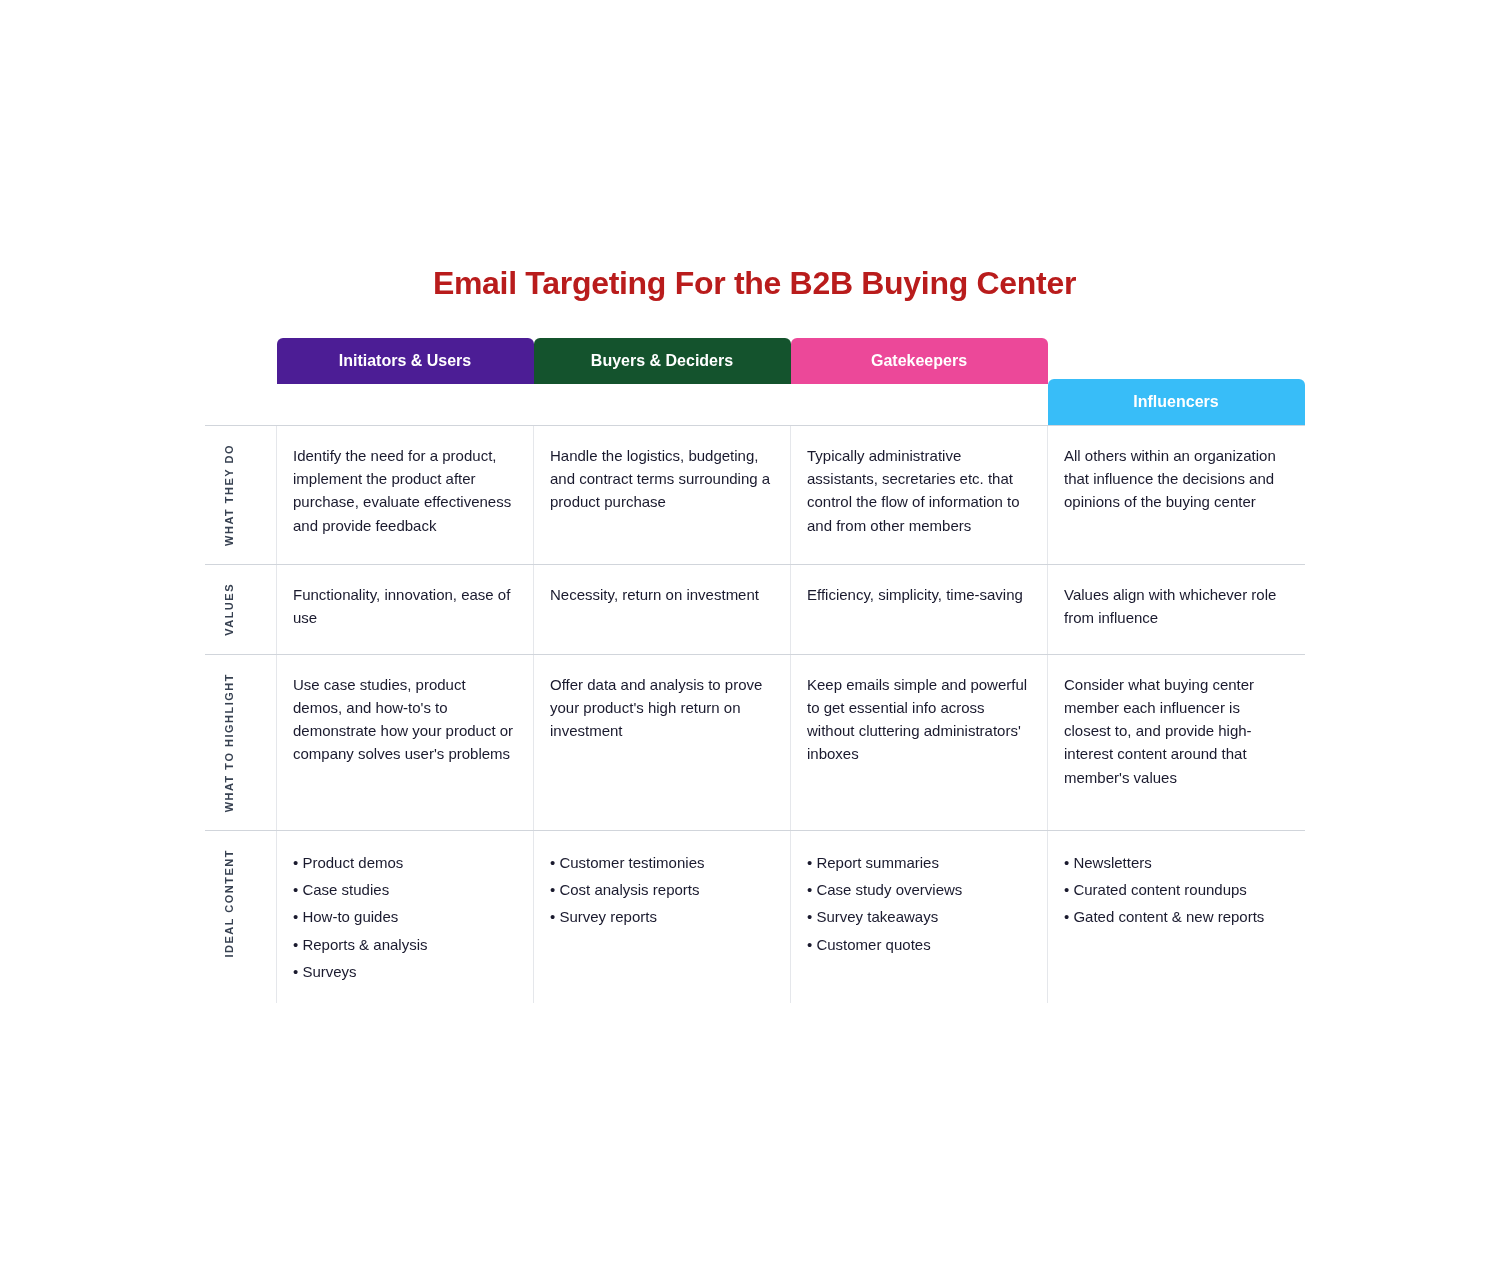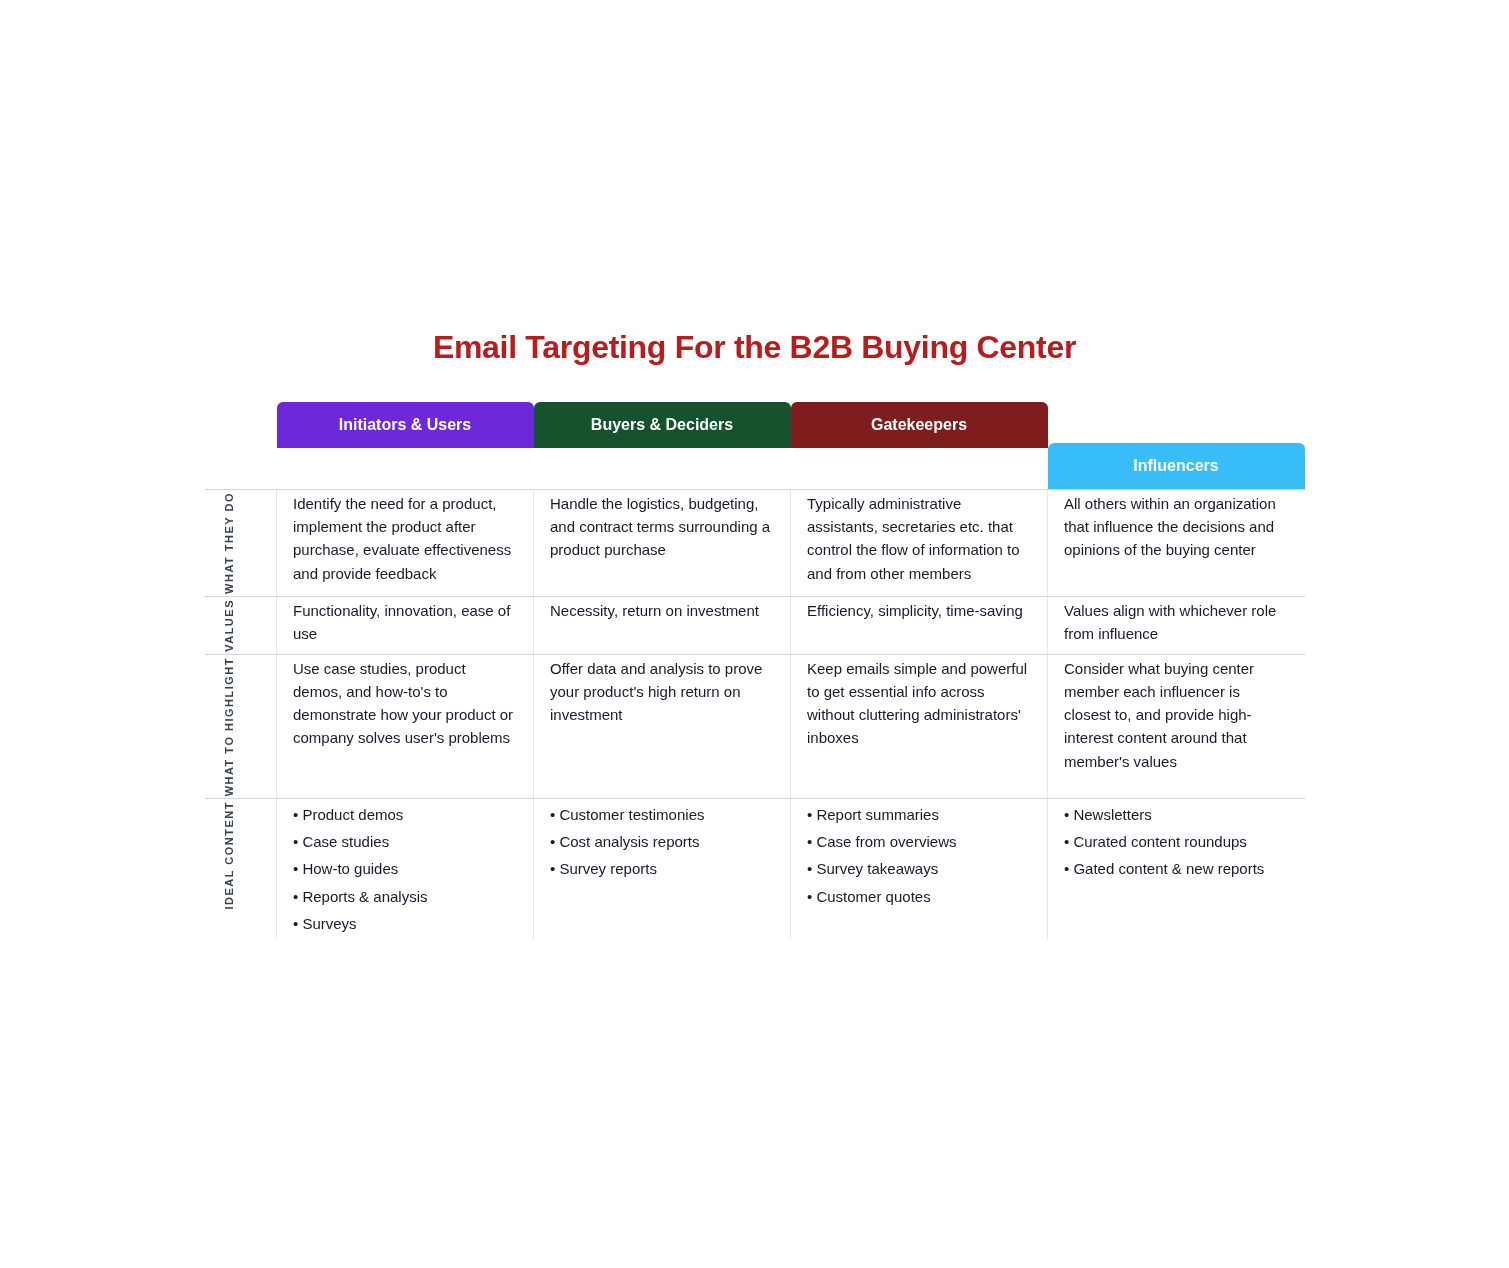--- a/index.html
+++ b/index.html
@@ -47,29 +47,29 @@
       background: #fff;
     }
     .col-header {
       padding: 14px 18px;
       text-align: center;
       font-size: 16px;
       font-weight: 700;
       color: #fff;
       border-radius: 6px 6px 0 0;
     }
-    .col-initiators { background: #6d28d9; }
+    .col-initiators { background: #4c1d95; }
     .col-buyers { background: #14532d; }
-    .col-gatekeepers { background: #7f1d1d; }
+    .col-gatekeepers { background: #ec4899; }
     .col-influencers { background: #38bdf8; margin-top: 41px; }
 
     
     .data-row td {
       vertical-align: top;
-      padding: 2px 16px;
+      padding: 18px 16px;
       border-bottom: 1.5px solid #d1d5db;
       border-top: 1.5px solid #d1d5db;
       font-size: 15px;
       color: #1a1a2e;
       line-height: 1.55;
     }
     .data-row td:not(.row-label-cell) {
       border-left: 1px solid #e5e7eb;
     }
     .row-label-cell {
@@ -185,21 +185,21 @@
             <td>
               <ul class="content-list">
                 <li>Customer testimonies</li>
                 <li>Cost analysis reports</li>
                 <li>Survey reports</li>
               </ul>
             </td>
             <td>
               <ul class="content-list">
                 <li>Report summaries</li>
-                <li>Case from overviews</li>
+                <li>Case study overviews</li>
                 <li>Survey takeaways</li>
                 <li>Customer quotes</li>
               </ul>
             </td>
             <td>
               <ul class="content-list">
                 <li>Newsletters</li>
                 <li>Curated content roundups</li>
                 <li>Gated content &amp; new reports</li>
               </ul>

